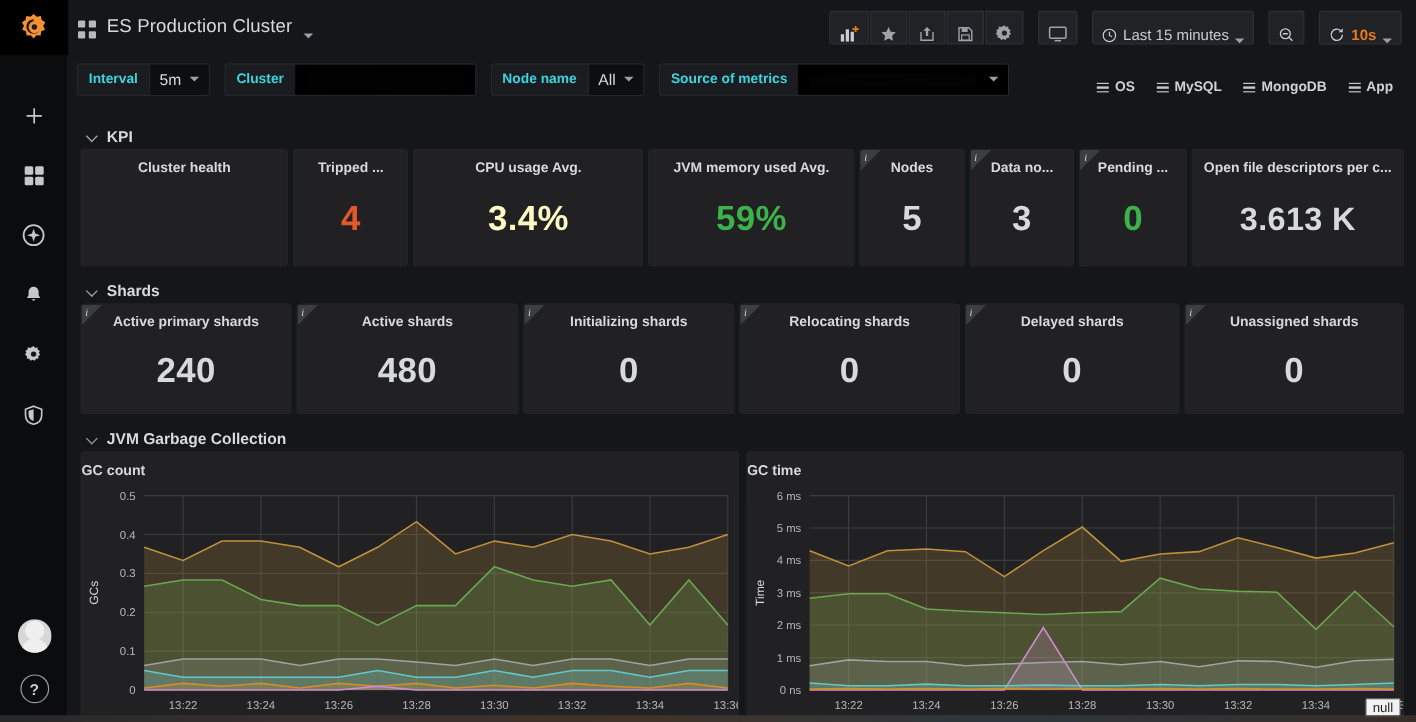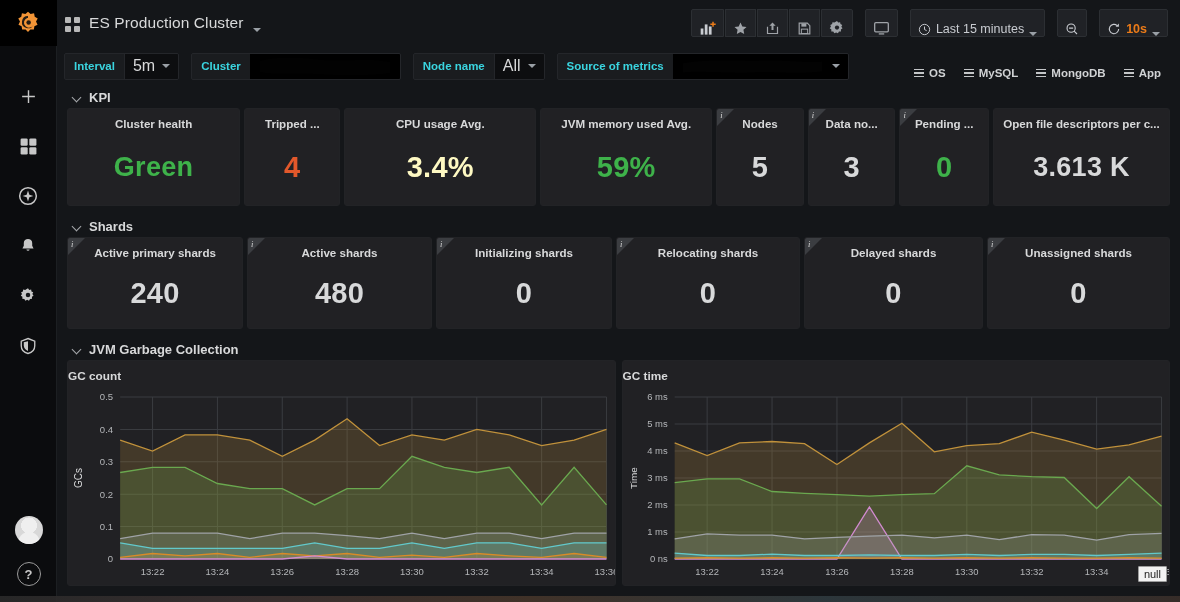--- a/index.html
+++ b/index.html
@@ -79,37 +79,37 @@
     position: absolute; left: 57px; top: 46px; right: 0; height: 40px;
     display: flex; align-items: center; padding: 0 10px 0 7px; gap: 12px;
   }
   .var {
     display: flex; align-items: center; height: 27px;
     background: #1a1c1f; border: 1px solid #24262a; border-radius: 2px; overflow: hidden;
   }
   .var-label { color: #3ad5e0; font-size: 11.5px; font-weight: 600; padding: 0 9px; white-space: nowrap; }
   .var-val {
     background: #0d0e10; height: 27px; padding: 0 8px; display: flex; align-items: center; gap: 7px;
-    color: #d8d9da; font-size: 16px; border-left: 1px solid #24262a; cursor: pointer;
+    color: #d8d9da; font-size: 13px; border-left: 1px solid #24262a; cursor: pointer;
   }
   .redact { background: #000; height: 27px; display: flex; align-items: center;
             padding: 0 8px; gap: 8px; cursor: pointer; }
   .var-right { margin-left: auto; display: flex; align-items: flex-start; gap: 0; margin-top: 14px; }
   .navlink {
     display: flex; align-items: center; gap: 5px; padding: 0 9px; height: 27px;
     color: #d0d2d4; font-size: 11.5px; font-weight: 600; cursor: pointer;
   }
   .burger { display: inline-flex; flex-direction: column; gap: 2px; }
   .burger i { display: block; width: 10px; height: 1.4px; background: #c4c6c8; }
 
   
   .board { position: absolute; left: 57px; top: 86px; right: 0; bottom: 0; padding: 0 8px; }
   .rowhdr {
     display: flex; align-items: center; gap: 7px; height: 22px;
-    color: #d8d9da; font-size: 13px; font-weight: 600; padding-left: 8px; cursor: pointer;
+    color: #d8d9da; font-size: 13px; font-weight: 600; padding-left: 8px; cursor: pointer; margin-top: 16px;
   }
   .chev { width: 9px; height: 9px; position: relative; }
   .chev::after {
     content:""; position:absolute; left:0; top:1px; width:6px; height:6px;
     border-right:1.6px solid #a6a9ac; border-bottom:1.6px solid #a6a9ac;
     transform: rotate(45deg);
   }
   .panelrow { display: flex; gap: 4px; padding: 0 2px; }
   .panel {
     background: #212124; border: 1px solid #222326; border-radius: 3px;
@@ -370,21 +370,20 @@
 
   <div class="board">
 
     <div class="rowhdr">
       <span class="chev"></span>
       <span>KPI</span>
     </div>
     <div class="panelrow" id="kpi-row" style="height:98px">
         <div class="panel" style="width: 178px;">
           <div class="panel-title">Cluster health</div>
-          <div class="stat-value sm" style="color: rgb(62, 178, 74);">Green</div>
         </div>
         <div class="panel" style="width: 99px;">
           <div class="panel-title">Tripped ...</div>
           <div class="stat-value" style="color: rgb(226, 88, 43);">4</div>
         </div>
         <div class="panel" style="width: 197px;">
           <div class="panel-title">CPU usage Avg.</div>
           <div class="stat-value" style="color: #fef9c3;">3.4%</div>
         </div>
         <div class="panel" style="width: 177px;">

